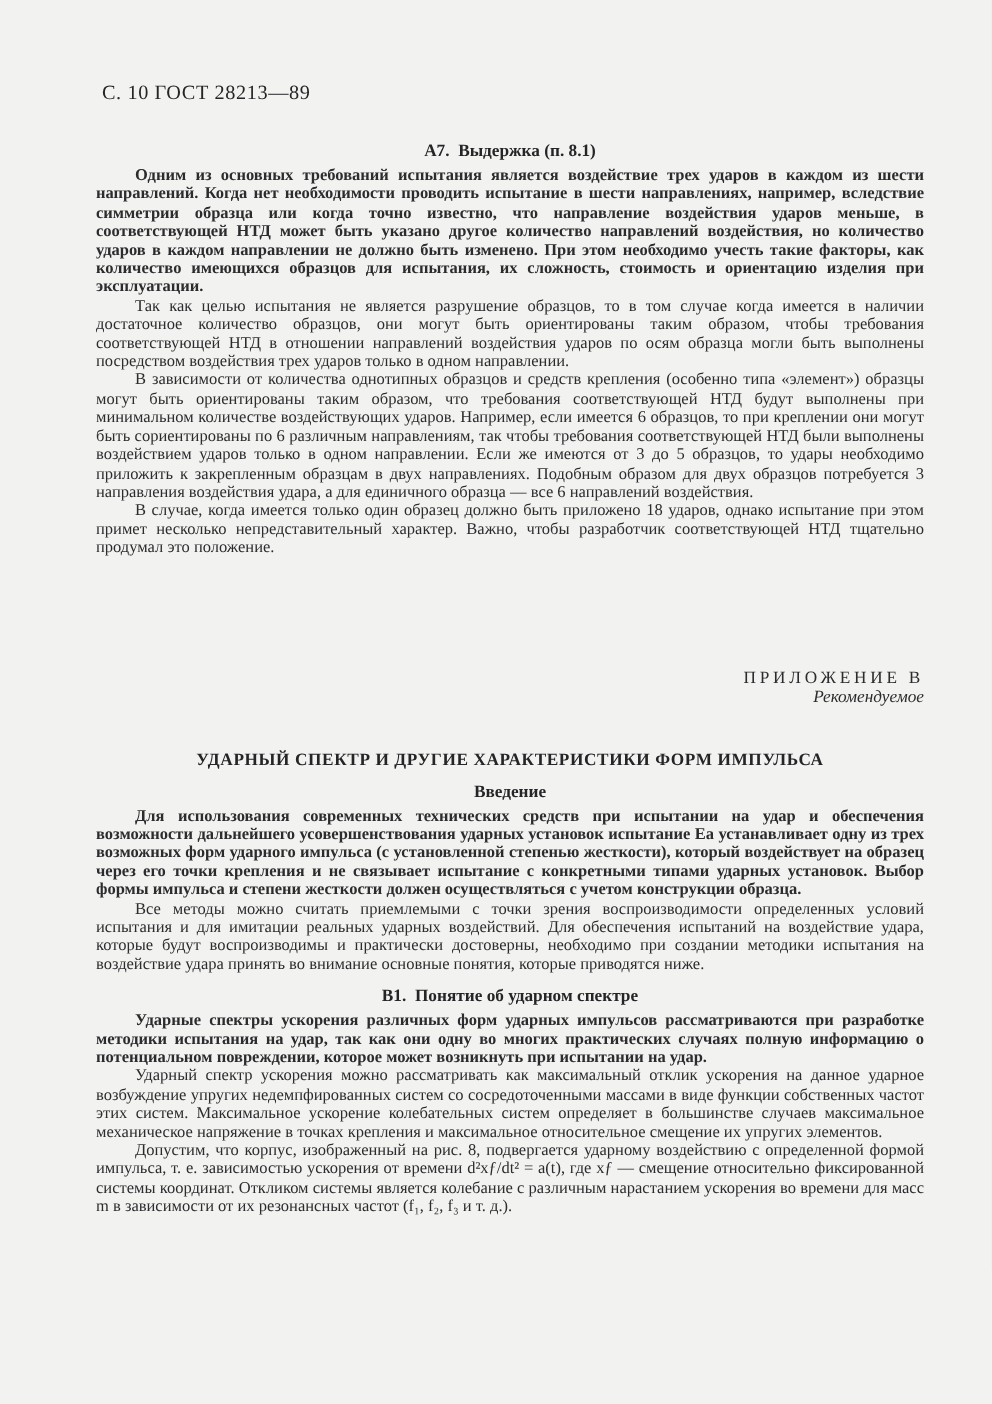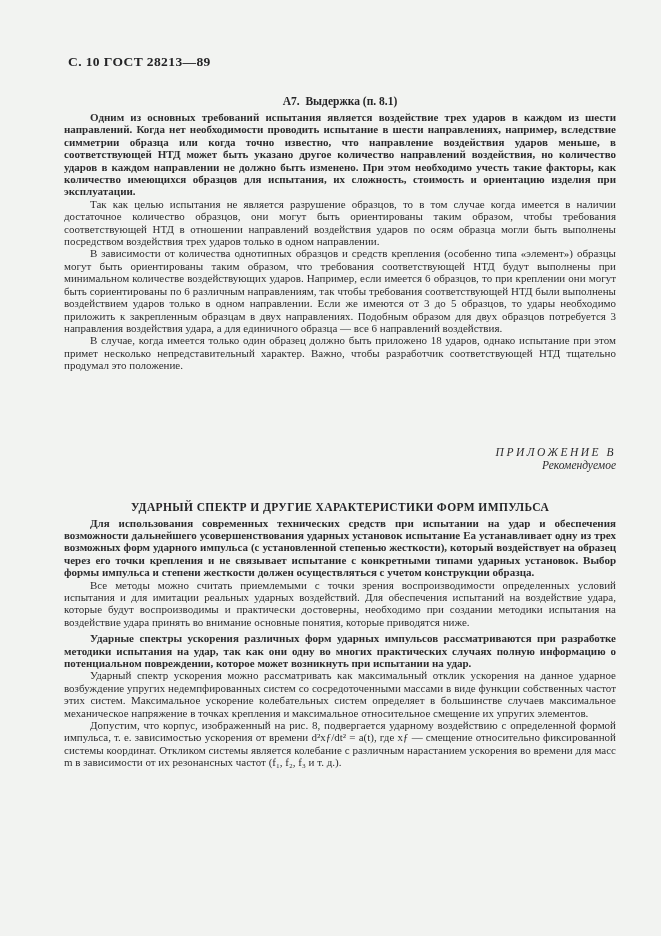--- a/index.html
+++ b/index.html
@@ -19,21 +19,21 @@
   .content {
     position: absolute;
     left: 64px;
     top: 0;
     width: 552px;
   }
   .doc-header {
     margin-top: 54px;
     padding-left: 4px;
     font-size: 13.5px;
-    font-weight: bold;
+    font-weight: normal;
     letter-spacing: 0.4px;
     color: #252527;
   }
   .center-heading {
     margin: 0;
     text-align: center;
     font-weight: bold;
     color: #252527;
   }
   .a7-heading {
@@ -55,21 +55,20 @@
   .annex-block {
     margin-top: 74px;
     text-align: right;
     padding-right: 0px;
   }
   .annex-inner {
     display: inline-block;
     text-align: left;
   }
   .annex-label {
-    font-style: italic;
     font-size: 11.5px;
     letter-spacing: 2.5px;
     color: #2c2c2e;
   }
   .annex-sublabel {
     font-style: italic;
     font-size: 11.5px;
     margin-top: 1px;
     color: #2c2c2e;
     text-align: right;
@@ -105,23 +104,25 @@
 
     <div class="annex-block">
       <div class="annex-inner">
         <div class="annex-label">ПРИЛОЖЕНИЕ В</div>
         <div class="annex-sublabel">Рекомендуемое</div>
       </div>
     </div>
 
     <h1 class="center-heading annex-title">УДАРНЫЙ СПЕКТР И ДРУГИЕ ХАРАКТЕРИСТИКИ ФОРМ ИМПУЛЬСА</h1>
 
+    <h3 class="center-heading intro-heading">Введение</h3>
 
     <p class="body-p first-after-heading">Для использования современных технических средств при испытании на удар и обеспечения возможности дальнейшего усовершенствования ударных установок испытание Еа устанавливает одну из трех возможных форм ударного импульса (с установленной степенью жесткости), который воздействует на образец через его точки крепления и не связывает испытание с конкретными типами ударных установок. Выбор формы импульса и степени жесткости должен осуществляться с учетом конструкции образца.</p>
     <p class="body-p">Все методы можно считать приемлемыми с точки зрения воспроизводимости определенных условий испытания и для имитации реальных ударных воздействий. Для обеспечения испытаний на воздействие удара, которые будут воспроизводимы и практически достоверны, необходимо при создании методики испытания на воздействие удара принять во внимание основные понятия, которые приводятся ниже.</p>
 
+    <h3 class="center-heading b1-heading">В1. Понятие об ударном спектре</h3>
 
     <p class="body-p first-after-heading">Ударные спектры ускорения различных форм ударных импульсов рассматриваются при разработке методики испытания на удар, так как они одну во многих практических случаях полную информацию о потенциальном повреждении, которое может возникнуть при испытании на удар.</p>
     <p class="body-p">Ударный спектр ускорения можно рассматривать как максимальный отклик ускорения на данное ударное возбуждение упругих недемпфированных систем со сосредоточенными массами в виде функции собственных частот этих систем. Максимальное ускорение колебательных систем определяет в большинстве случаев максимальное механическое напряжение в точках крепления и максимальное относительное смещение их упругих элементов.</p>
     <p class="body-p">Допустим, что корпус, изображенный на рис. 8, подвергается ударному воздействию с определенной формой импульса, т. е. зависимостью ускорения от времени d²xƒ/dt² = a(t), где xƒ — смещение относительно фиксированной системы координат. Откликом системы является колебание с различным нарастанием ускорения во времени для масс m в зависимости от их резонансных частот (f₁, f₂, f₃ и т. д.).</p>
 
   </div>
 </div>
 
 </body></html>

